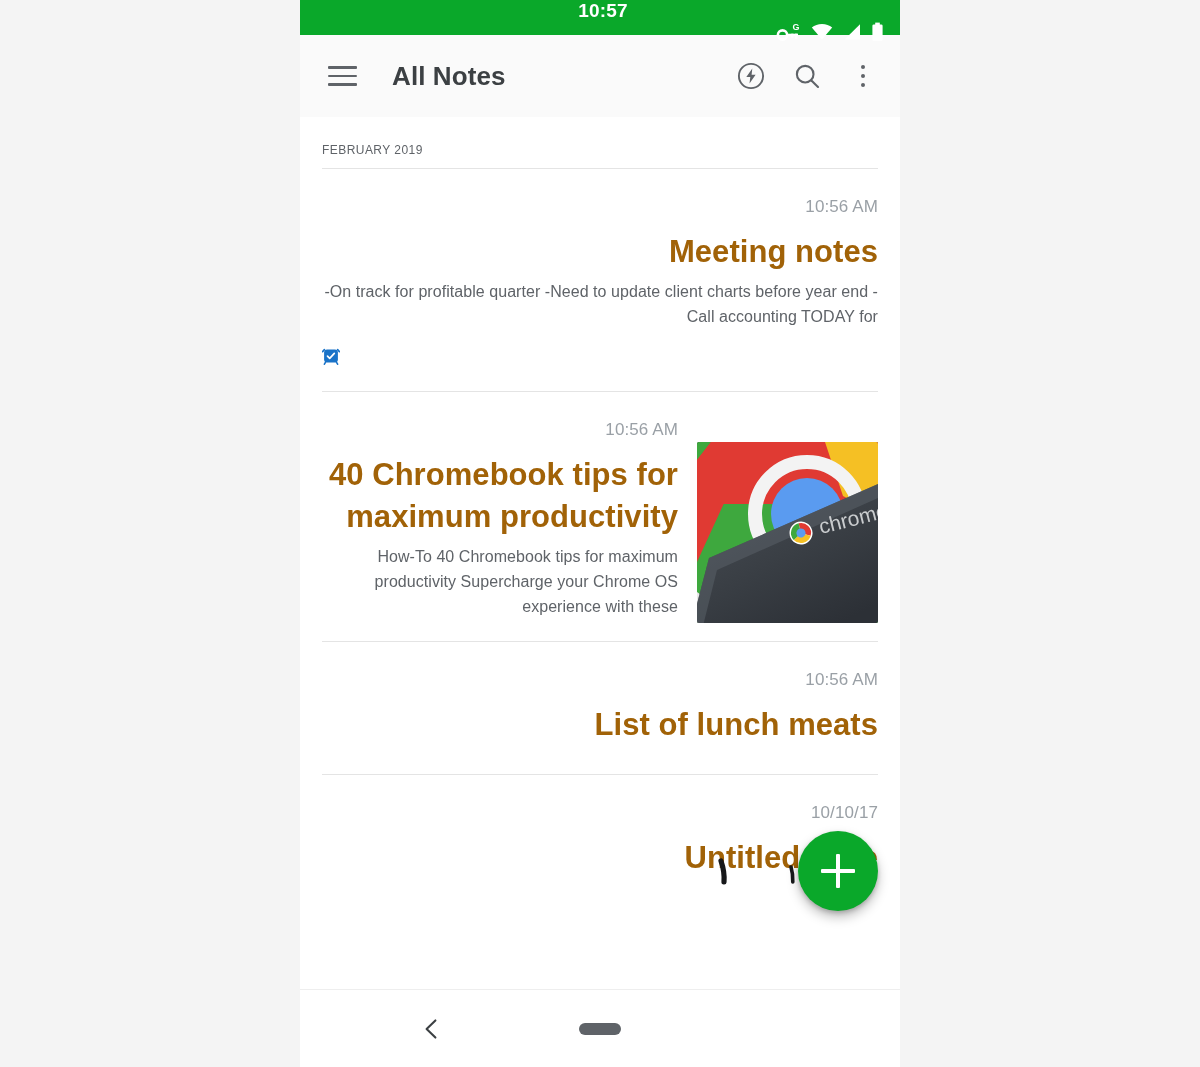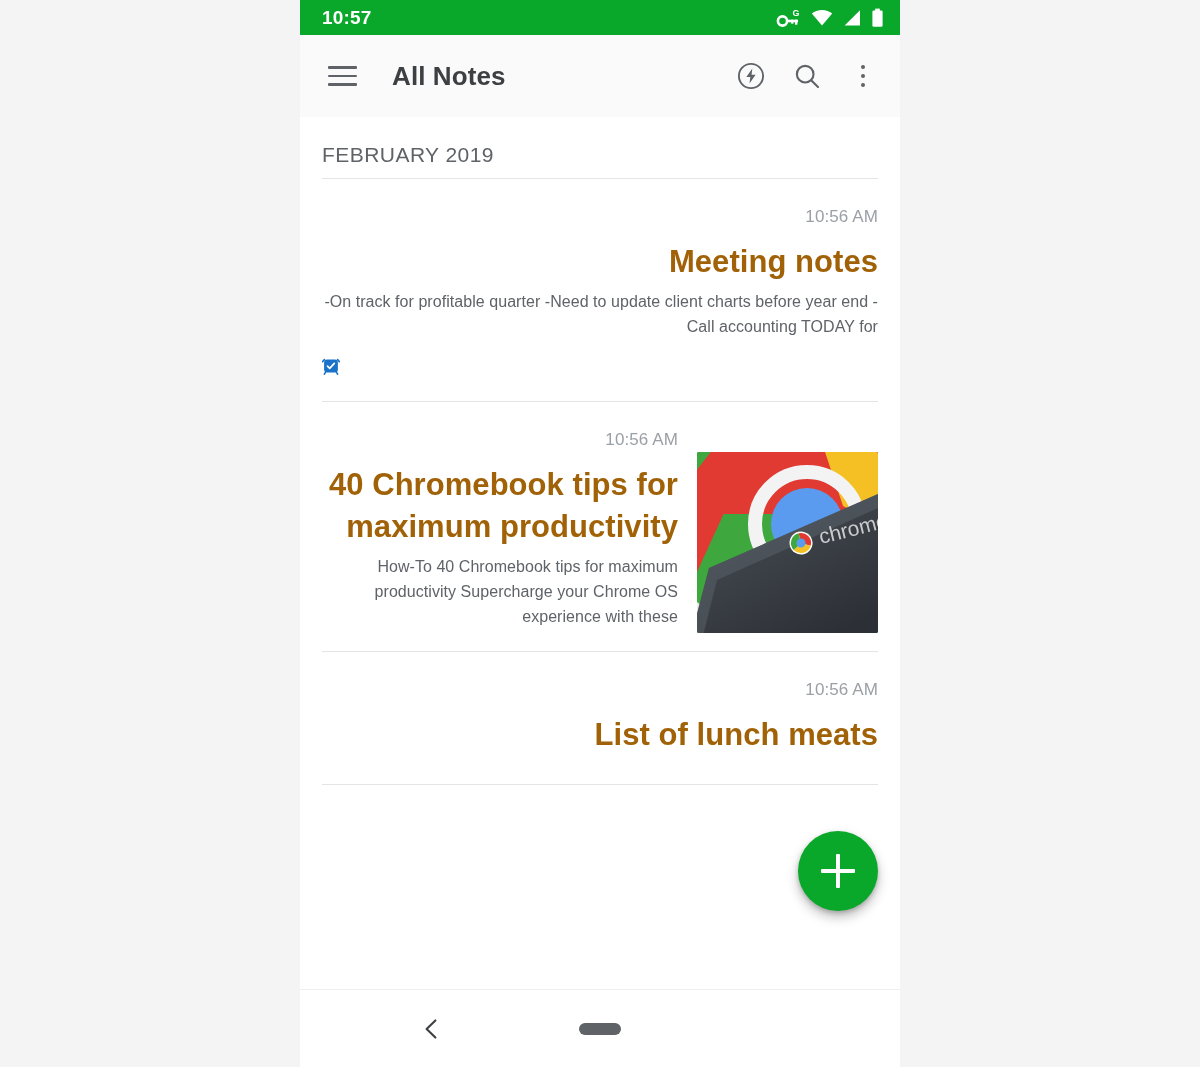--- a/index.html
+++ b/index.html
@@ -23,20 +23,21 @@
   }
 
   
   .statusbar {
     height: 35px;
     background: #0aa82a;
     display: flex;
     align-items: center;
     padding: 0 16px 0 22px;
     box-sizing: border-box;
+    flex-direction: column;
   }
   .status-clock {
     color: #ffffff;
     font-size: 19px;
     font-weight: bold;
     letter-spacing: 0.2px;
   }
   .status-icons {
     margin-left: auto;
     display: flex;
@@ -109,21 +110,21 @@
 
   
   .list {
     position: relative;
     background: #ffffff;
     height: 880px;
     overflow: hidden;
   }
   .section-header {
     padding: 26px 22px 11px 22px;
-    font-size: 21px;
+    font-size: 12px;
     color: #5f6368;
     letter-spacing: 0.45px;
   }
   .divider {
     height: 1px;
     background: #e4e4e4;
     margin: 0 22px;
   }
   .note {
     padding: 28px 22px 22px 22px;
@@ -385,20 +386,34 @@
 
     <div class="note">
       <div class="note-body">
         <div class="note-time">10:56 AM</div>
         <div class="note-title">List of lunch meats</div>
       </div>
     </div>
 
     <div class="divider"></div>
 
+    <div class="note">
+      <div class="note-body">
+        <div class="note-time">10/10/17</div>
+        <div class="note-title">Untitled Note</div>
+      </div>
+
+      <span class="ink">
+        <svg width="600" height="60" viewBox="0 0 600 60" style="position:absolute;left:0;top:80px">
+          <path d="M421 6 C423.5 13, 424.5 20, 424 27" stroke="#17181a" stroke-width="5.2" fill="none" stroke-linecap="round"></path>
+          <path d="M491 12 C492.5 17, 493 22, 492.8 27" stroke="#17181a" stroke-width="3.6" fill="none" stroke-linecap="round"></path>
+          <path d="M520 4 C521.5 13, 521.8 21, 521.5 27" stroke="#17181a" stroke-width="3.6" fill="none" stroke-linecap="round"></path>
+        </svg>
+      </span>
+    </div>
 
     <div class="fab">
       <span class="plus-h"></span>
       <span class="plus-v"></span>
     </div>
   </div>
 
   <div class="navbar">
     <div class="nav-back">
       <svg width="26" height="26" viewBox="0 0 26 26">

